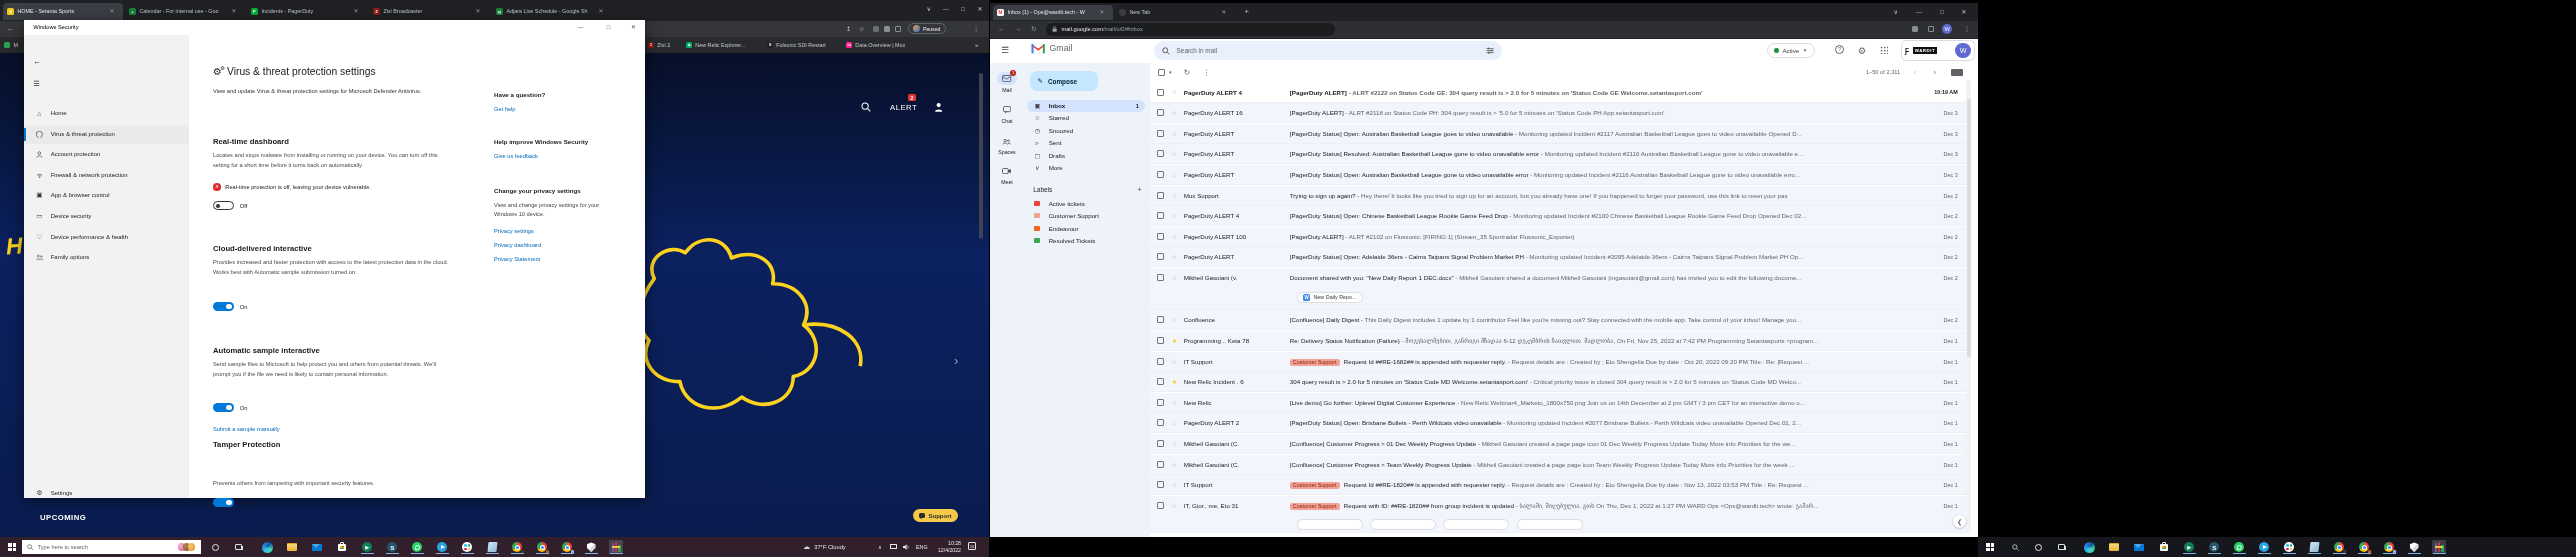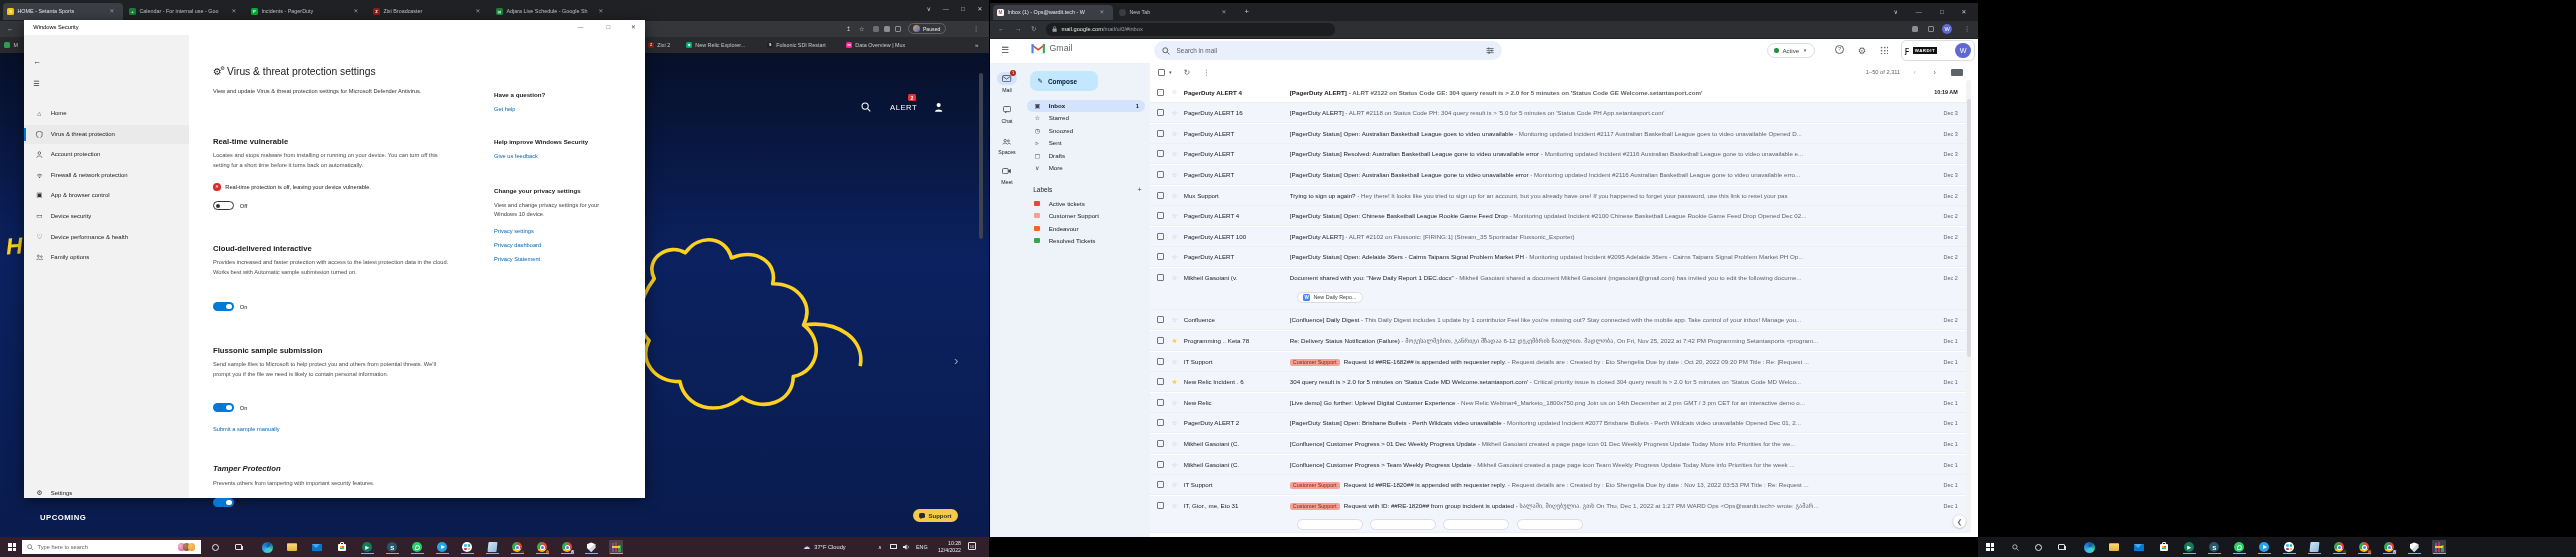--- a/index.html
+++ b/index.html
@@ -289,47 +289,47 @@
           <span>Settings</span>
         </div>
       </div>
       <div id="ws-content">
         <div class="ws-h1" style="top:31px;display:flex;gap:5.2px;align-items:center;">
           <span style="font-size:9.8px;color:#1a1a1a;position:relative;">⚙<span style="position:absolute;font-size:5.2px;right:-3.1px;top:-1px;">⚙</span></span>
           <span>Virus &amp; threat protection settings</span>
         </div>
         <div class="ws-sub" style="top:52px;">View and update Virus &amp; threat protection settings for Microsoft Defender Antivirus.</div>
 
-        <div class="ws-h2" style="top:102px;">Real-time vulnerable</div>
+        <div class="ws-h2" style="top:102px;">Real-time dashboard</div>
         <div class="ws-p" style="top:116px;">Locates and stops malware from installing or running on your device. You can turn off this setting for a short time before it turns back on automatically.</div>
         <div class="ws-alert" style="top:148px;">
           <span class="redx">✕</span>
           <span>Real-time protection is off, leaving your device vulnerable.</span>
         </div>
         <div class="toggle-row" style="top:166px;">
           <span class="tgl off"></span>
           <span>Off</span>
         </div>
 
         <div class="ws-h2" style="top:209px;">Cloud-delivered interactive</div>
         <div class="ws-p" style="top:223px;">Provides increased and faster protection with access to the latest protection data in the cloud. Works best with Automatic sample submission turned on.</div>
         <div class="toggle-row" style="top:267px;">
           <span class="tgl on"></span>
           <span>On</span>
         </div>
 
-        <div class="ws-h2" style="top:311px;">Flussonic sample submission</div>
+        <div class="ws-h2" style="top:311px;">Automatic sample interactive</div>
         <div class="ws-p" style="top:325px;">Send sample files to Microsoft to help protect you and others from potential threats. We'll prompt you if the file we need is likely to contain personal information.</div>
         <div class="toggle-row" style="top:368px;">
           <span class="tgl on"></span>
           <span>On</span>
         </div>
         <a class="ws-link" style="left:24px;top:391px;">Submit a sample manually</a>
 
-        <div class="ws-h2" style="top:429px;font-style:italic;">Tamper Protection</div>
+        <div class="ws-h2" style="top:405px;">Tamper Protection</div>
         <div class="ws-p" style="top:444px;">Prevents others from tampering with important security features.</div>
         <div class="toggle-row" style="top:463px;">
           <span class="tgl on"></span>
           <span>On</span>
         </div>
       </div>
       <div id="ws-aside">
         <div class="aside-h" style="top:56px;">Have a question?</div>
         <a class="ws-link" style="left:0;top:71px;">Get help</a>
         <div class="aside-h" style="top:103px;">Help improve Windows Security</div>

